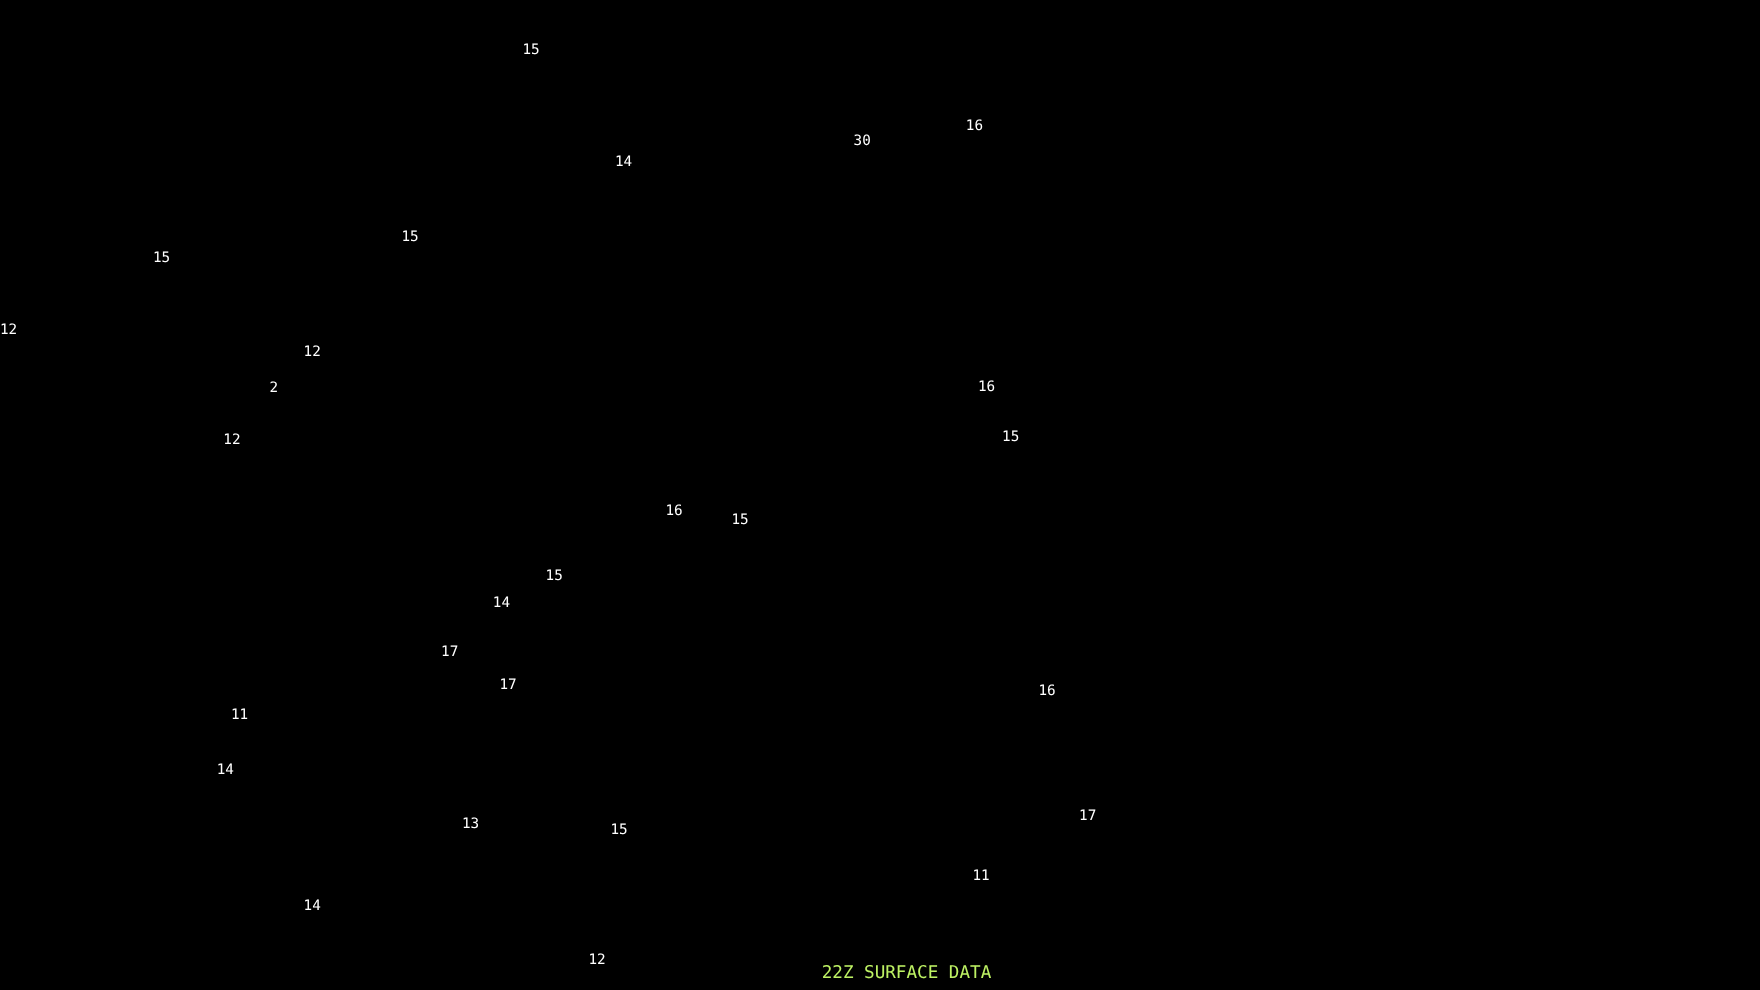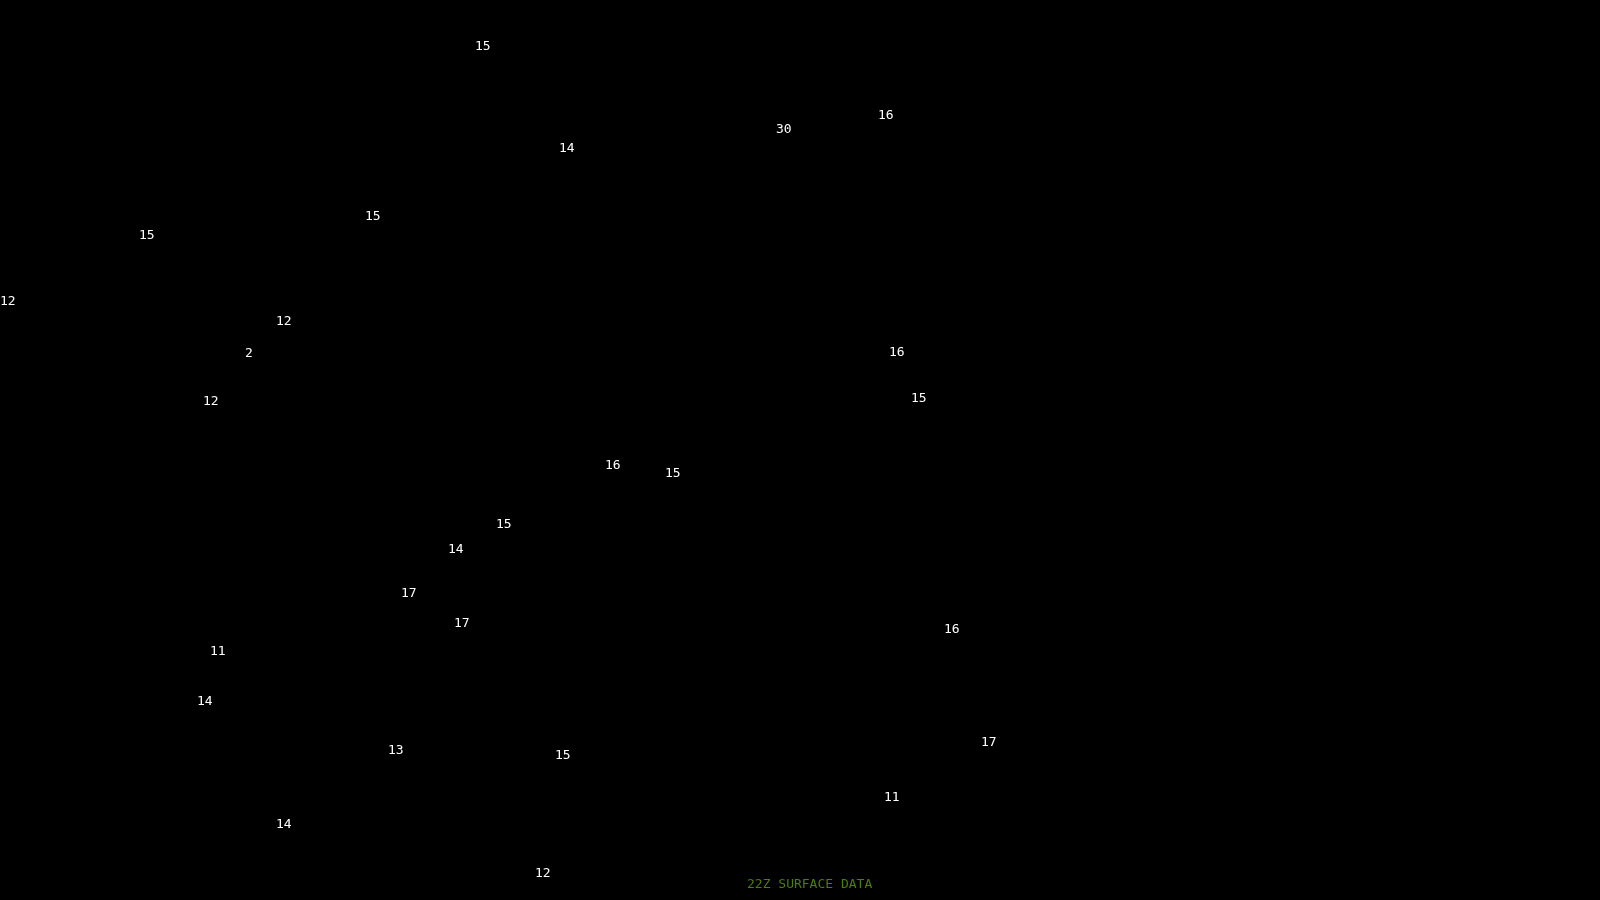--- a/index.html
+++ b/index.html
@@ -19,23 +19,23 @@
     position: absolute;
     color: #ffffff;
     font-family: "DejaVu Sans Mono", "Liberation Mono", monospace;
     font-size: 13px;
     line-height: 13px;
     white-space: pre;
     letter-spacing: 0px;
   }
   .caption {
     position: absolute;
-    color: #4d7c0f;
+    color: #bef264;
     font-family: "DejaVu Sans Mono", "Liberation Mono", monospace;
-    font-size: 13px;
+    font-size: 16px;
     line-height: 13px;
     white-space: pre;
     letter-spacing: 0px;
   }
 </style>
 </head>
 <body>
 
 <div class="screen">
   <div id="stations-layer">
@@ -54,20 +54,20 @@
       <span class="station" style="left: 605px; top: 458px;">16</span>
       <span class="station" style="left: 665px; top: 466px;">15</span>
       <span class="station" style="left: 496px; top: 517px;">15</span>
       <span class="station" style="left: 448px; top: 542px;">14</span>
       <span class="station" style="left: 401px; top: 586px;">17</span>
       <span class="station" style="left: 454px; top: 616px;">17</span>
       <span class="station" style="left: 944px; top: 622px;">16</span>
       <span class="station" style="left: 210px; top: 644px;">11</span>
       <span class="station" style="left: 197px; top: 694px;">14</span>
       <span class="station" style="left: 981px; top: 735px;">17</span>
-      <span class="station" style="left: 388px; top: 743px;">13</span>
+      <span class="station" style="left: 420px; top: 743px;">13</span>
       <span class="station" style="left: 555px; top: 748px;">15</span>
       <span class="station" style="left: 884px; top: 790px;">11</span>
       <span class="station" style="left: 276px; top: 817px;">14</span>
       <span class="station" style="left: 535px; top: 866px;">12</span>
     </div>
   <div class="caption" id="caption" style="left: 747px; top: 877px;">22Z SURFACE DATA</div>
 </div>
 
 </body></html>

